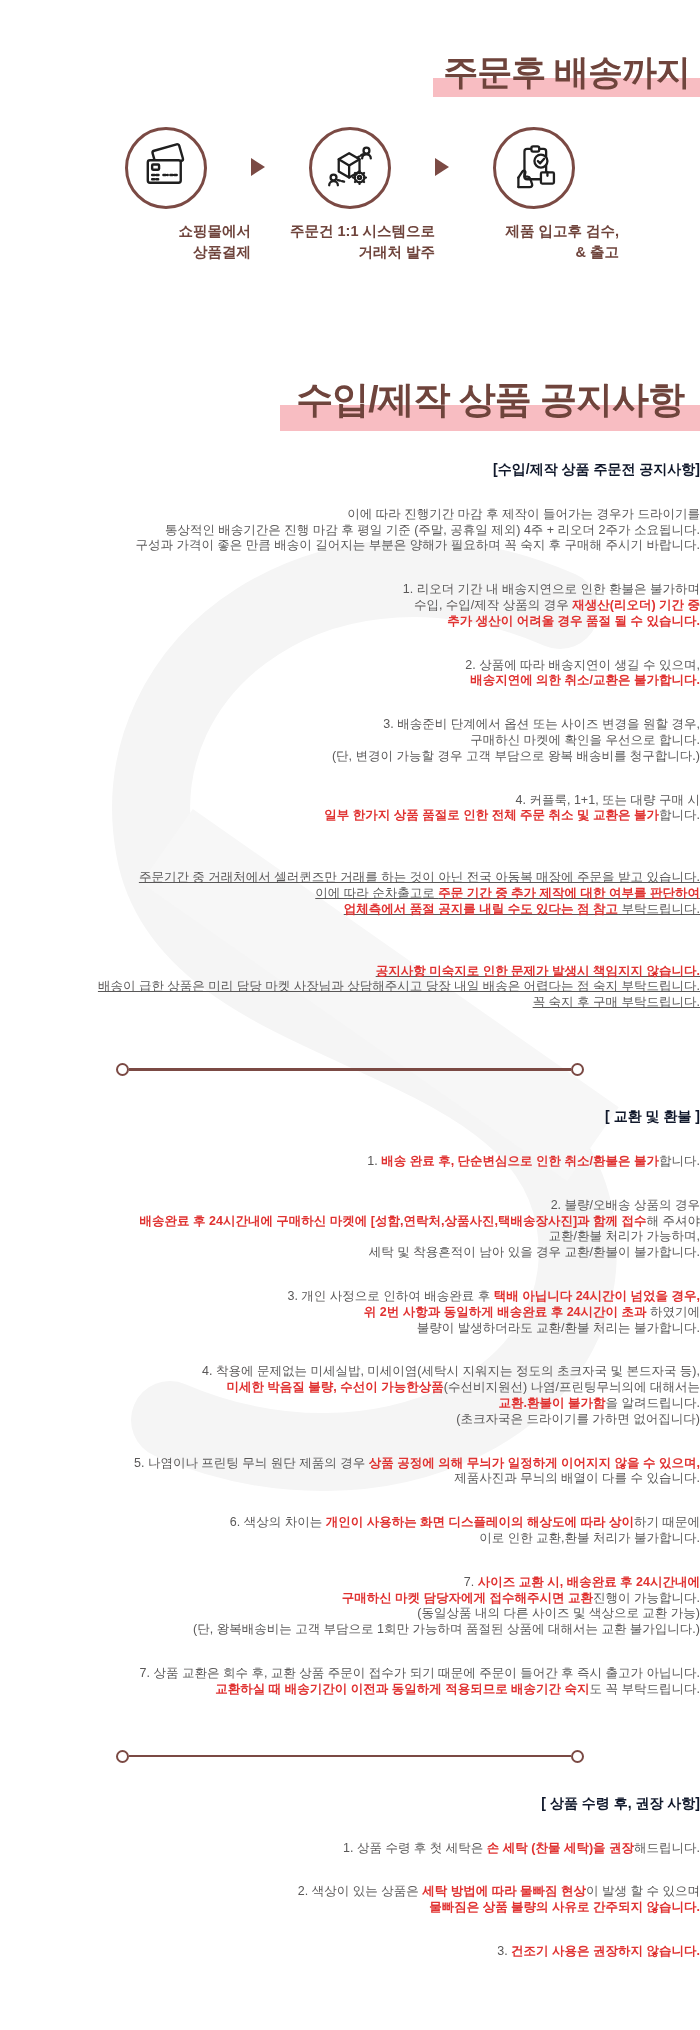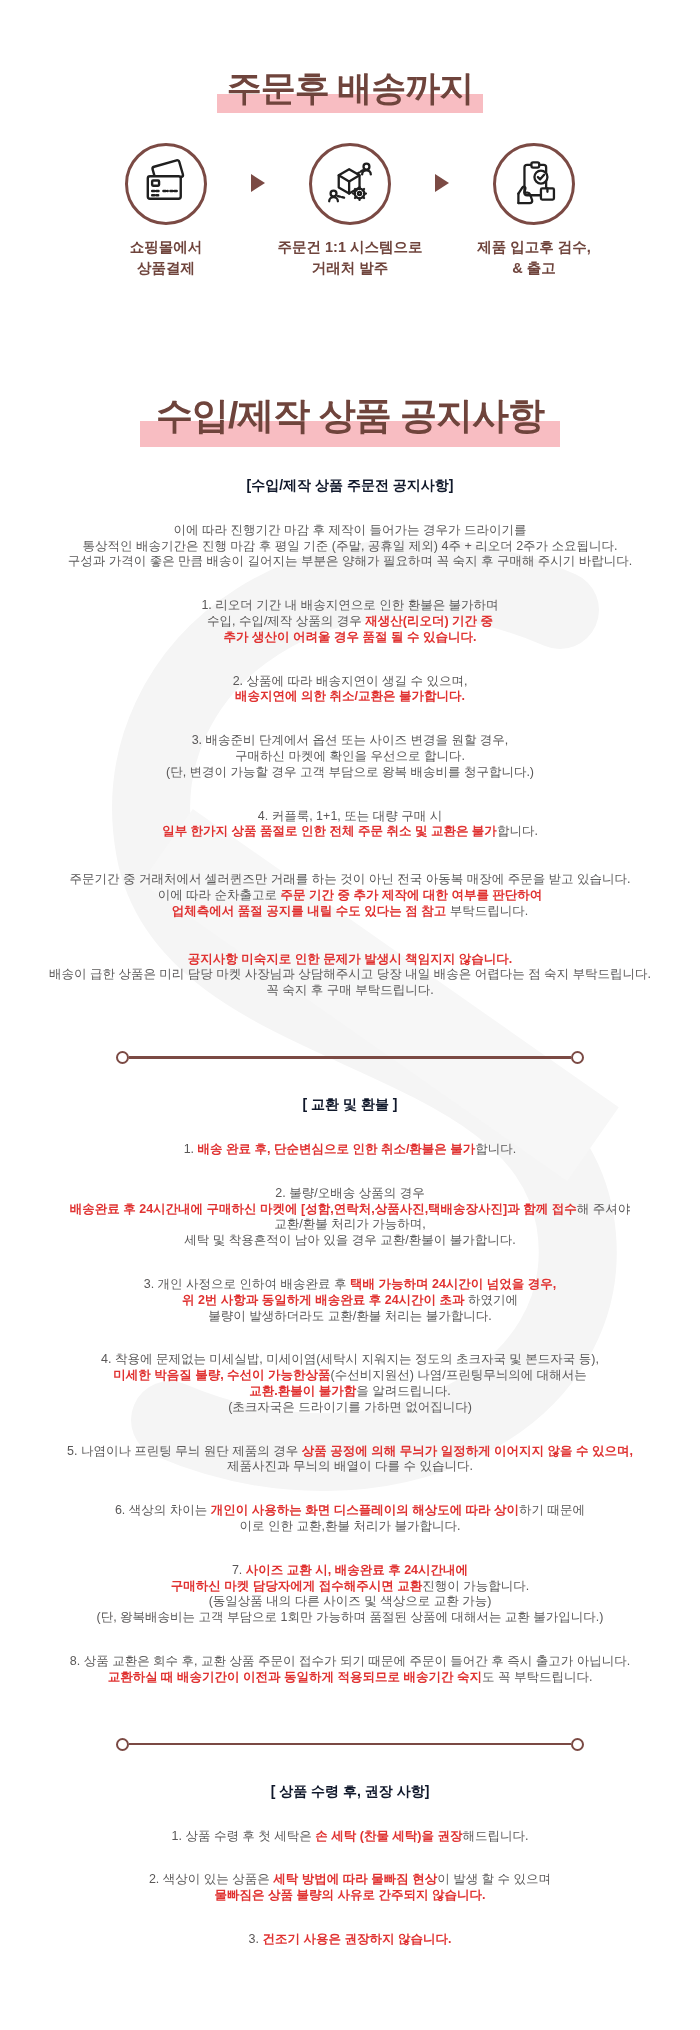--- a/index.html
+++ b/index.html
@@ -10,21 +10,21 @@
     --body:#595757;
     --ink:#1f1f1f;
   }
   html,body{margin:0;padding:0;background:#ffffff;}
   body{
     width:700px;height:2030px;margin:0 auto;position:relative;overflow:hidden;
     font-family:"Liberation Sans","DejaVu Sans",sans-serif;
     -webkit-font-smoothing:antialiased;
   }
   .watermark{position:absolute;left:0;top:520px;width:700px;height:1100px;z-index:0;pointer-events:none;}
-  .content{position:relative;z-index:1;padding-top:68px;text-align:center;}
+  .content{position:relative;z-index:1;padding-top:52px;text-align:right;}
 
   
   .big-title{font-size:35px;font-weight:800;color:var(--brown);letter-spacing:-1px;line-height:1.15;}
   .hl{display:inline-block;padding:0 10px 5px;background:linear-gradient(180deg, rgba(0,0,0,0) 57%, var(--pink) 57%);}
   .hl-lg{padding:0 16px 9px;background:linear-gradient(180deg, rgba(0,0,0,0) 50%, var(--pink) 50%);}
   .title2-wrap{margin-top:116px;}
   .big-title.t2{font-size:37px;}
 
   
   .steps{margin-top:30px;display:flex;justify-content:center;align-items:flex-start;}
@@ -40,21 +40,21 @@
     border-top:9px solid transparent;border-bottom:9px solid transparent;
     align-self:flex-start;
   }
   .icon-svg{width:52px;height:52px;display:block;}
   .icon-svg *{vector-effect:non-scaling-stroke;}
 
   
   .notice{margin-top:26px;}
   .sec-header{margin-top:30px;font-size:14px;font-weight:700;color:#0f172a;}
   .para{margin-top:28px;font-size:12.5px;line-height:15.8px;color:var(--body);}
-  .para-gap{margin-top:32px;}
+  .para-gap{margin-top:46px;text-decoration:underline;}
   .line{white-space:normal;}
   .seg-r{color:var(--red);font-weight:700;}
 
   .divider{
     width:468px;margin:52px auto 32px;display:flex;align-items:center;
   }
   .divider .dot{
     width:9px;height:9px;border:2.5px solid var(--brown-line);border-radius:50%;background:#fff;flex:none;
   }
   .divider .rule{flex:1;height:2.5px;background:var(--brown-line);}
@@ -194,21 +194,21 @@
         <div class="para">
           <div class="line"><span>1. </span><span class="seg-r">배송 완료 후, 단순변심으로 인한 취소/환불은 불가</span><span>합니다.</span></div>
         </div>
         <div class="para">
           <div class="line"><span>2. 불량/오배송 상품의 경우</span></div>
           <div class="line"><span class="seg-r">배송완료 후 24시간내에 구매하신 마켓에 [성함,연락처,상품사진,택배송장사진]과 함께 접수</span><span>해 주셔야</span></div>
           <div class="line"><span>교환/환불 처리가 가능하며,</span></div>
           <div class="line"><span>세탁 및 착용흔적이 남아 있을 경우 교환/환불이 불가합니다.</span></div>
         </div>
         <div class="para">
-          <div class="line"><span>3. 개인 사정으로 인하여 배송완료 후 </span><span class="seg-r">택배 가능하며 24시간이 넘었을 경우,</span></div>
+          <div class="line"><span>3. 개인 사정으로 인하여 배송완료 후 </span><span class="seg-r">택배 아닙니다 24시간이 넘었을 경우,</span></div>
           <div class="line"><span class="seg-r">위 2번 사항과 동일하게 배송완료 후 24시간이 초과</span><span> 하였기에</span></div>
           <div class="line"><span>불량이 발생하더라도 교환/환불 처리는 불가합니다.</span></div>
         </div>
         <div class="para">
           <div class="line"><span>4. 착용에 문제없는 미세실밥, 미세이염(세탁시 지워지는 정도의 초크자국 및 본드자국 등),</span></div>
           <div class="line"><span class="seg-r">미세한 박음질 불량, 수선이 가능한상품</span><span>(수선비지원선) 나염/프린팅무늬의에 대해서는</span></div>
           <div class="line"><span class="seg-r">교환.환불이 불가함</span><span>을 알려드립니다.</span></div>
           <div class="line"><span>(초크자국은 드라이기를 가하면 없어집니다)</span></div>
         </div>
         <div class="para">
@@ -219,21 +219,21 @@
           <div class="line"><span>6. 색상의 차이는 </span><span class="seg-r">개인이 사용하는 화면 디스플레이의 해상도에 따라 상이</span><span>하기 때문에</span></div>
           <div class="line"><span>이로 인한 교환,환불 처리가 불가합니다.</span></div>
         </div>
         <div class="para">
           <div class="line"><span>7. </span><span class="seg-r">사이즈 교환 시, 배송완료 후 24시간내에</span></div>
           <div class="line"><span class="seg-r">구매하신 마켓 담당자에게 접수해주시면 교환</span><span>진행이 가능합니다.</span></div>
           <div class="line"><span>(동일상품 내의 다른 사이즈 및 색상으로 교환 가능)</span></div>
           <div class="line"><span>(단, 왕복배송비는 고객 부담으로 1회만 가능하며 품절된 상품에 대해서는 교환 불가입니다.)</span></div>
         </div>
         <div class="para">
-          <div class="line"><span>8. 상품 교환은 회수 후, 교환 상품 주문이 접수가 되기 때문에 주문이 들어간 후 즉시 출고가 아닙니다.</span></div>
+          <div class="line"><span>7. 상품 교환은 회수 후, 교환 상품 주문이 접수가 되기 때문에 주문이 들어간 후 즉시 출고가 아닙니다.</span></div>
           <div class="line"><span class="seg-r">교환하실 때 배송기간이 이전과 동일하게 적용되므로 배송기간 숙지</span><span>도 꼭 부탁드립니다.</span></div>
         </div>
       </div>
       <div class="divider">
         <span class="dot"></span>
         <span class="rule"></span>
         <span class="dot"></span>
       </div>
       <div>
         <div class="sec-header">[ 상품 수령 후, 권장 사항]</div>

